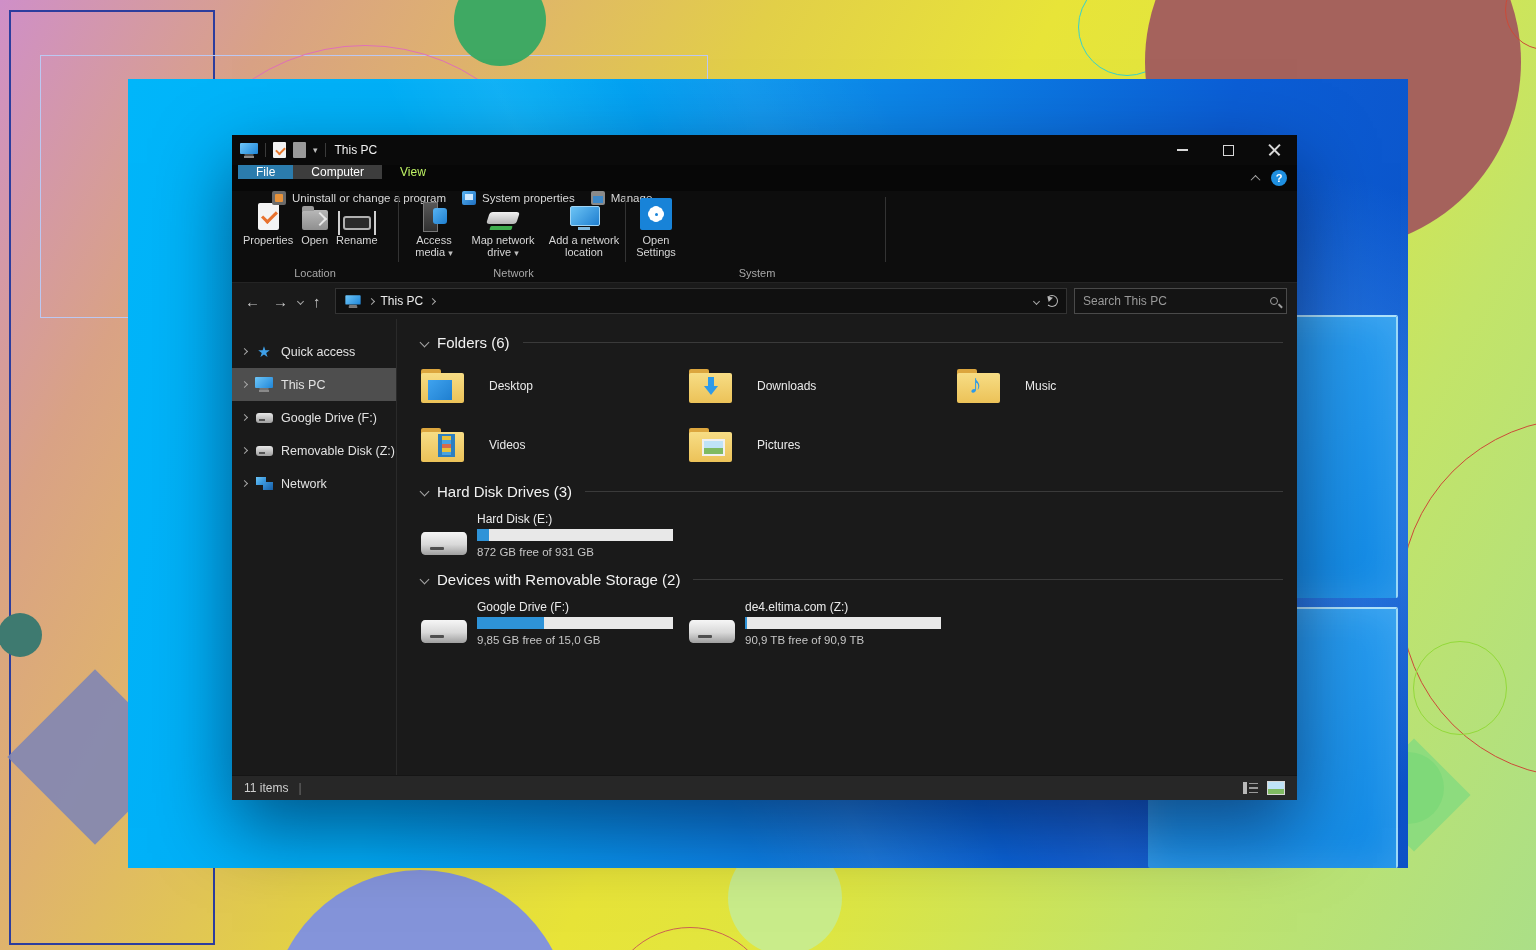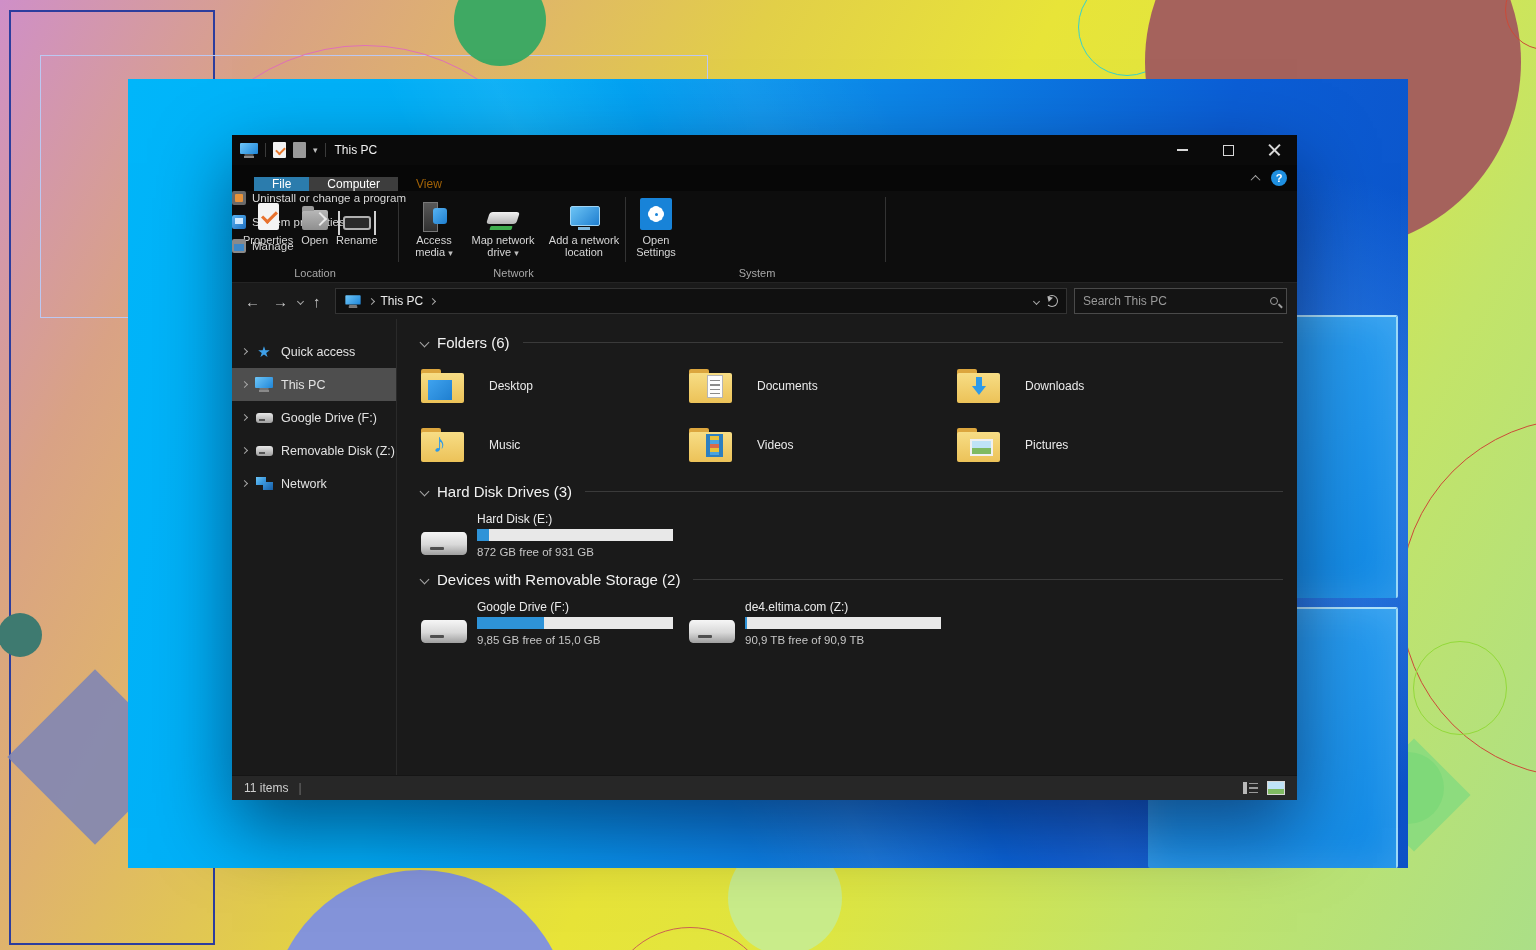--- a/index.html
+++ b/index.html
@@ -62,38 +62,38 @@
   .win-title { margin-left:9px; color:#f0f0f0; }
   .tb-spacer { flex:1; }
   .wbtn { width:46px; height:30px; display:flex; align-items:center; justify-content:center; }
   .g-min { width:11px; height:1.5px; background:#d8d8d8; }
   .g-max { width:11px; height:11px; border:1.5px solid #d8d8d8; }
   .g-close { position:relative; width:13px; height:13px; }
   .g-close::before,.g-close::after { content:''; position:absolute; left:-1px; top:5.5px; width:15px; height:1.5px; background:#d8d8d8; }
   .g-close::before { transform:rotate(45deg); } .g-close::after { transform:rotate(-45deg); }
 
   
-  .tabbar { height:26px; background:#070707; display:flex; align-items:flex-end; padding-left:22px; position:relative; flex:0 0 auto; }
-  .tab { padding:0 18px; display:flex; align-items:center; color:#a16207; }
+  .tabbar { height:26px; background:#070707; display:flex; align-items:flex-start; padding-left:6px; position:relative; flex:0 0 auto; }
+  .tab { padding:0 18px; display:flex; align-items:center; color:#bef264; }
   .tab-file { background:#2b7cad; color:#fff; }
   .tab-active { background:#3d3d3d; color:#fff; }
   .tab-right { position:absolute; right:10px; top:0; height:26px; display:flex; align-items:center; gap:12px; }
   .chev { display:inline-block; width:7px; height:7px; border-right:1.5px solid #a6a6a6; border-bottom:1.5px solid #a6a6a6; }
   .chev-up { transform:rotate(-135deg) translate(-1px,-1px); }
   .chev-down { transform:rotate(45deg); }
   .chev-right { width:5px; height:5px; transform:rotate(-45deg); }
   .help { width:16px; height:16px; border-radius:50%; background:#1e8fe0; color:#fff; font-size:11px; font-weight:bold;
           display:flex; align-items:center; justify-content:center; }
 
   
   .ribbon { height:92px; background:#0d0d0d; position:relative; border-bottom:1px solid #242424; flex:0 0 auto; }
   .rdiv { position:absolute; top:6px; bottom:20px; width:1px; background:#333; }
   .grp { position:absolute; top:7px; display:flex; gap:2px; }
   .grp1 { left:8px; } .grp2 { left:172px; } .grp3big { left:398px; }
-  .grp3small { left:452px; top:11px; display:flex; flex-direction:column; gap:10px; }
+  .grp3small { left:452px; top:11px; display:flex; flex-direction:row; gap:16px;padding-left:40px; }
   .rbtn { display:flex; flex-direction:column; align-items:center; gap:4px; padding:2px 3px; color:#d6d6d6; font-size:11px;
           line-height:1.12; text-align:center; }
   .rbtn .lab { max-width:72px; }
   .ricon { height:30px; display:flex; align-items:flex-end; justify-content:center; }
   .glabel { position:absolute; bottom:3px; text-align:center; color:#a8a8a8; font-size:11px; }
   .gl1 { left:0; width:166px; } .gl2 { left:170px; width:223px; } .gl3 { left:397px; width:256px; }
   .rsm { display:flex; align-items:center; gap:6px; color:#d8d8d8; font-size:11.5px; }
 
   
   .i-props { position:relative; width:21px; height:27px; background:#f4f4f4; border-radius:2px; }
@@ -413,26 +413,20 @@
       </div>
       <div class="fgrid">
         <div class="tile-folder">
           <span class="folder">
               <i class="badge b-desktop"></i>
             </span>
           <span class="tlabel">Desktop</span>
         </div>
         <div class="tile-folder">
           <span class="folder">
-              <i class="badge b-doc"></i>
-            </span>
-          <span class="tlabel">Documents</span>
-        </div>
-        <div class="tile-folder">
-          <span class="folder">
               <i class="badge b-down"></i>
             </span>
           <span class="tlabel">Downloads</span>
         </div>
         <div class="tile-folder">
           <span class="folder">
               <i class="badge b-music">♪</i>
             </span>
           <span class="tlabel">Music</span>
         </div>

